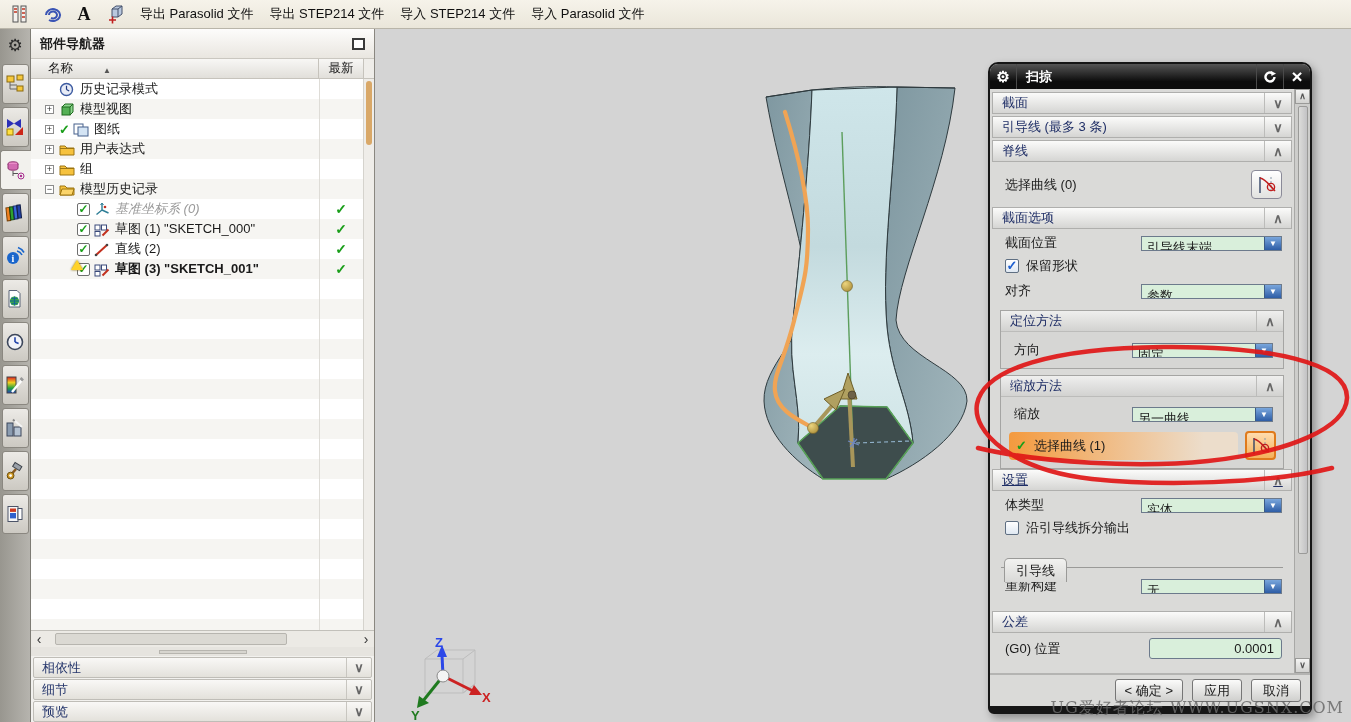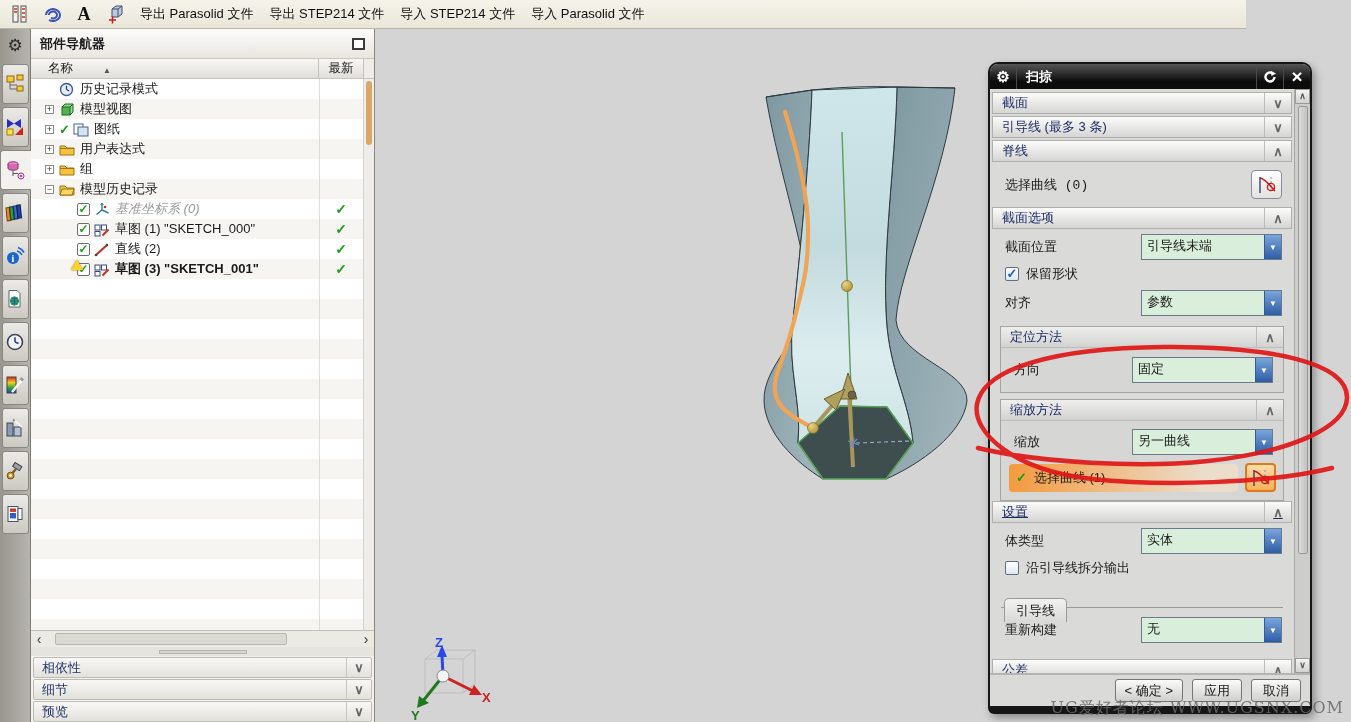--- a/index.html
+++ b/index.html
@@ -1,21 +1,21 @@
 <!DOCTYPE html>
 <html><head>
 <meta charset="utf-8">
 <style>
   * { margin:0; padding:0; box-sizing:border-box; }
   html,body { width:1351px; height:722px; }
   body { font-family:"Liberation Sans", sans-serif; font-size:13px; color:#1a1a1a; }
   #screen { position:relative; width:1351px; height:722px; background:#d4d4d4; overflow:hidden; }
 
   
-  .topbar { position:absolute; left:0; top:0; width:1246px; height:29px;
+  .topbar { position:absolute; left:0; top:0; width:1351px; height:29px;
     background:linear-gradient(#f6f3ea,#eae6da); border-bottom:1px solid #b9b5a9;
     display:flex; align-items:center; gap:8px; padding:0 8px; z-index:5; }
   .tb-icon { width:24px; height:24px; display:flex; align-items:center; justify-content:center; }
   .icon-A::before { content:"A"; font-family:"Liberation Serif",serif; font-weight:bold; font-size:18px; color:#111; }
   .tb-btn { padding:2px 4px; white-space:nowrap; color:#101010; }
 
   
   .resbar { position:absolute; left:0; top:29px; width:31px; height:693px;
     background:linear-gradient(90deg,#98968f,#b6b4ae); border-right:1px solid #7d7b74;
     display:flex; flex-direction:column; align-items:center; padding-top:3px; z-index:4; }
@@ -98,21 +98,21 @@
     font-size:9px; color:#555; text-align:center; line-height:13px; font-weight:bold; }
   .ds-thumb { height:448px; width:10px; margin:2px auto 0; background:linear-gradient(90deg,#dcdcda,#c2c2c4);
     border:1px solid #9a9a98; border-radius:2px; }
   .ds-space { flex:1; }
   .sec-head { height:22px; background:linear-gradient(#fbfbfa,#d5d5d3); border:1px solid #afafad;
     display:flex; align-items:center; padding-left:9px; color:#1f2e66; margin-top:2px; }
   .sec-head .chev, .grp-head .chev { margin-left:auto; width:27px; align-self:stretch; border-left:1px solid #bcbcba;
     display:flex; align-items:center; justify-content:center; color:#666; font-weight:bold; }
   .drow { display:flex; align-items:center; padding:5px 10px 4px 13px; }
   .drow .lbl { flex:1; }
-  .dd { width:141px; height:26px; flex:0 0 141px; display:flex; border:1px solid #6c7a8c; background:#14b8a6; }
+  .dd { width:141px; height:15px; flex:0 0 141px; display:flex; border:1px solid #6c7a8c; background:#14b8a6; }
   .dd-val { flex:1; background:#d9efdb; padding:2px 5px; overflow:hidden; white-space:nowrap; }
   .dd-btn { width:17px; flex:0 0 17px; background:linear-gradient(#79a6dc,#2d5da6); border-left:1px solid #3a5a86;
     display:flex; align-items:center; justify-content:center; color:#fff; }
   .dd-btn::before { content:"▼"; font-size:8px; }
   .cb { width:14px; height:14px; flex:0 0 14px; border:1px solid #5f6f82; border-radius:2px;
     background:linear-gradient(#ffffff,#dfe8f2); margin-right:7px; color:#1e5fd0; font-weight:bold;
     font-size:13px; line-height:12px; text-align:center; }
   .cb.on::before { content:"✓"; }
   .group { border:1px solid #a5a5a3; margin:6px 8px 0; background:#d6d6d4; }
   .grp-head { height:21px; display:flex; align-items:center; padding-left:9px; color:#1f2e66;
@@ -488,21 +488,21 @@
           <span class="chev chev-dn"></span>
         </div>
         <div class="sec-head">
           <span>引导线 (最多 3 条)</span>
           <span class="chev chev-dn"></span>
         </div>
         <div class="sec-head">
           <span>脊线</span>
           <span class="chev chev-up"></span>
         </div>
-        <div class="drow" style="padding-top:8px;padding-bottom:6px;font-family:Liberation Mono, monospace;">
+        <div class="drow" style="padding-top:8px;padding-bottom:6px;">
           <span class="lbl">选择曲线 (0)</span>
           <span class="icon-btn">
             <svg width="22" height="20">
                 <line x1="4" y1="2" x2="4" y2="18" stroke="#334466" stroke-width="1.4"></line>
                 <line x1="15" y1="2" x2="15" y2="18" stroke="#8899aa" stroke-dasharray="2,2"></line>
                 <path d="M4,3 C10,4 13,10 19,16" stroke="#c02020" fill="none" stroke-width="1.6"></path>
                 <circle cx="15" cy="12" r="3.6" stroke="#c02020" fill="none" stroke-width="1.4"></circle>
               </svg>
           </span>
         </div>

